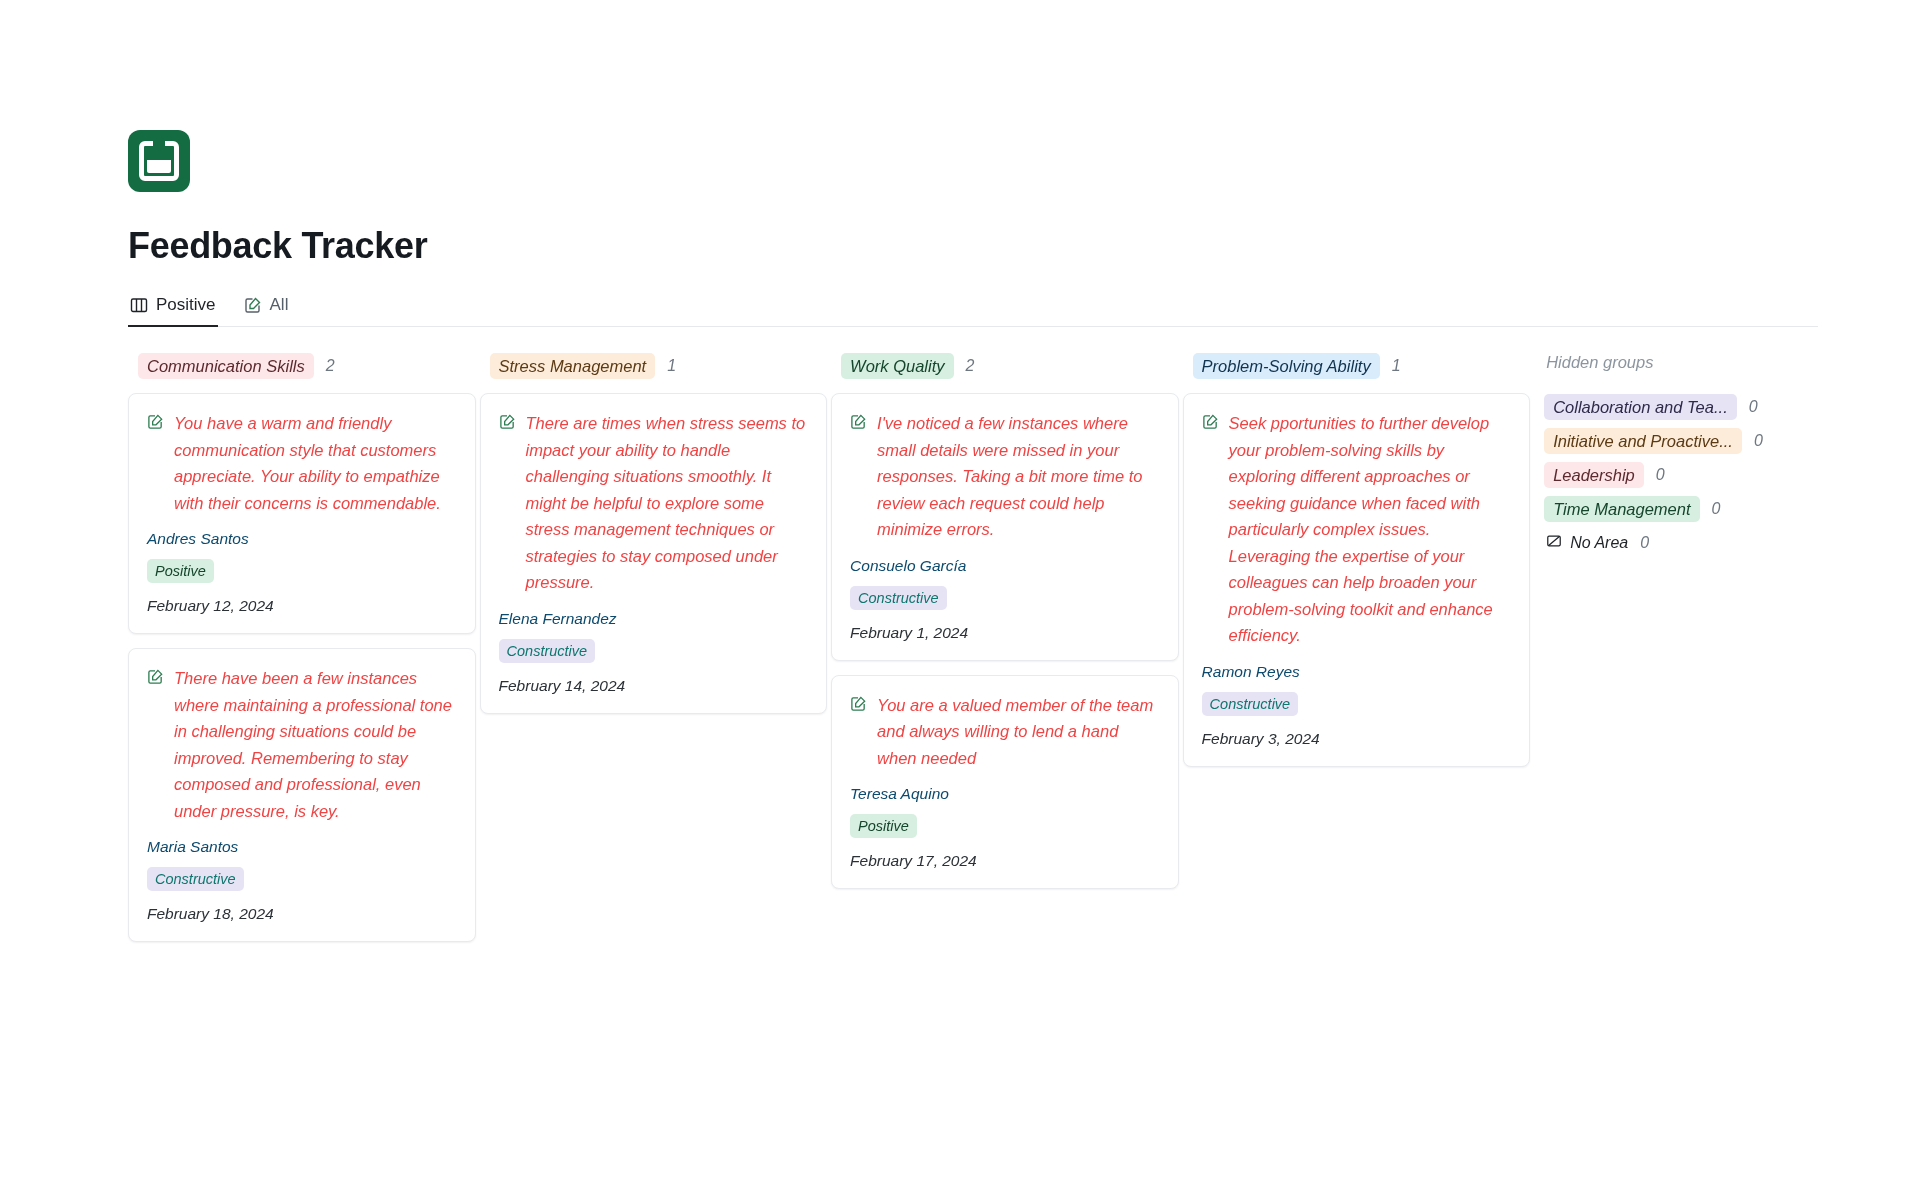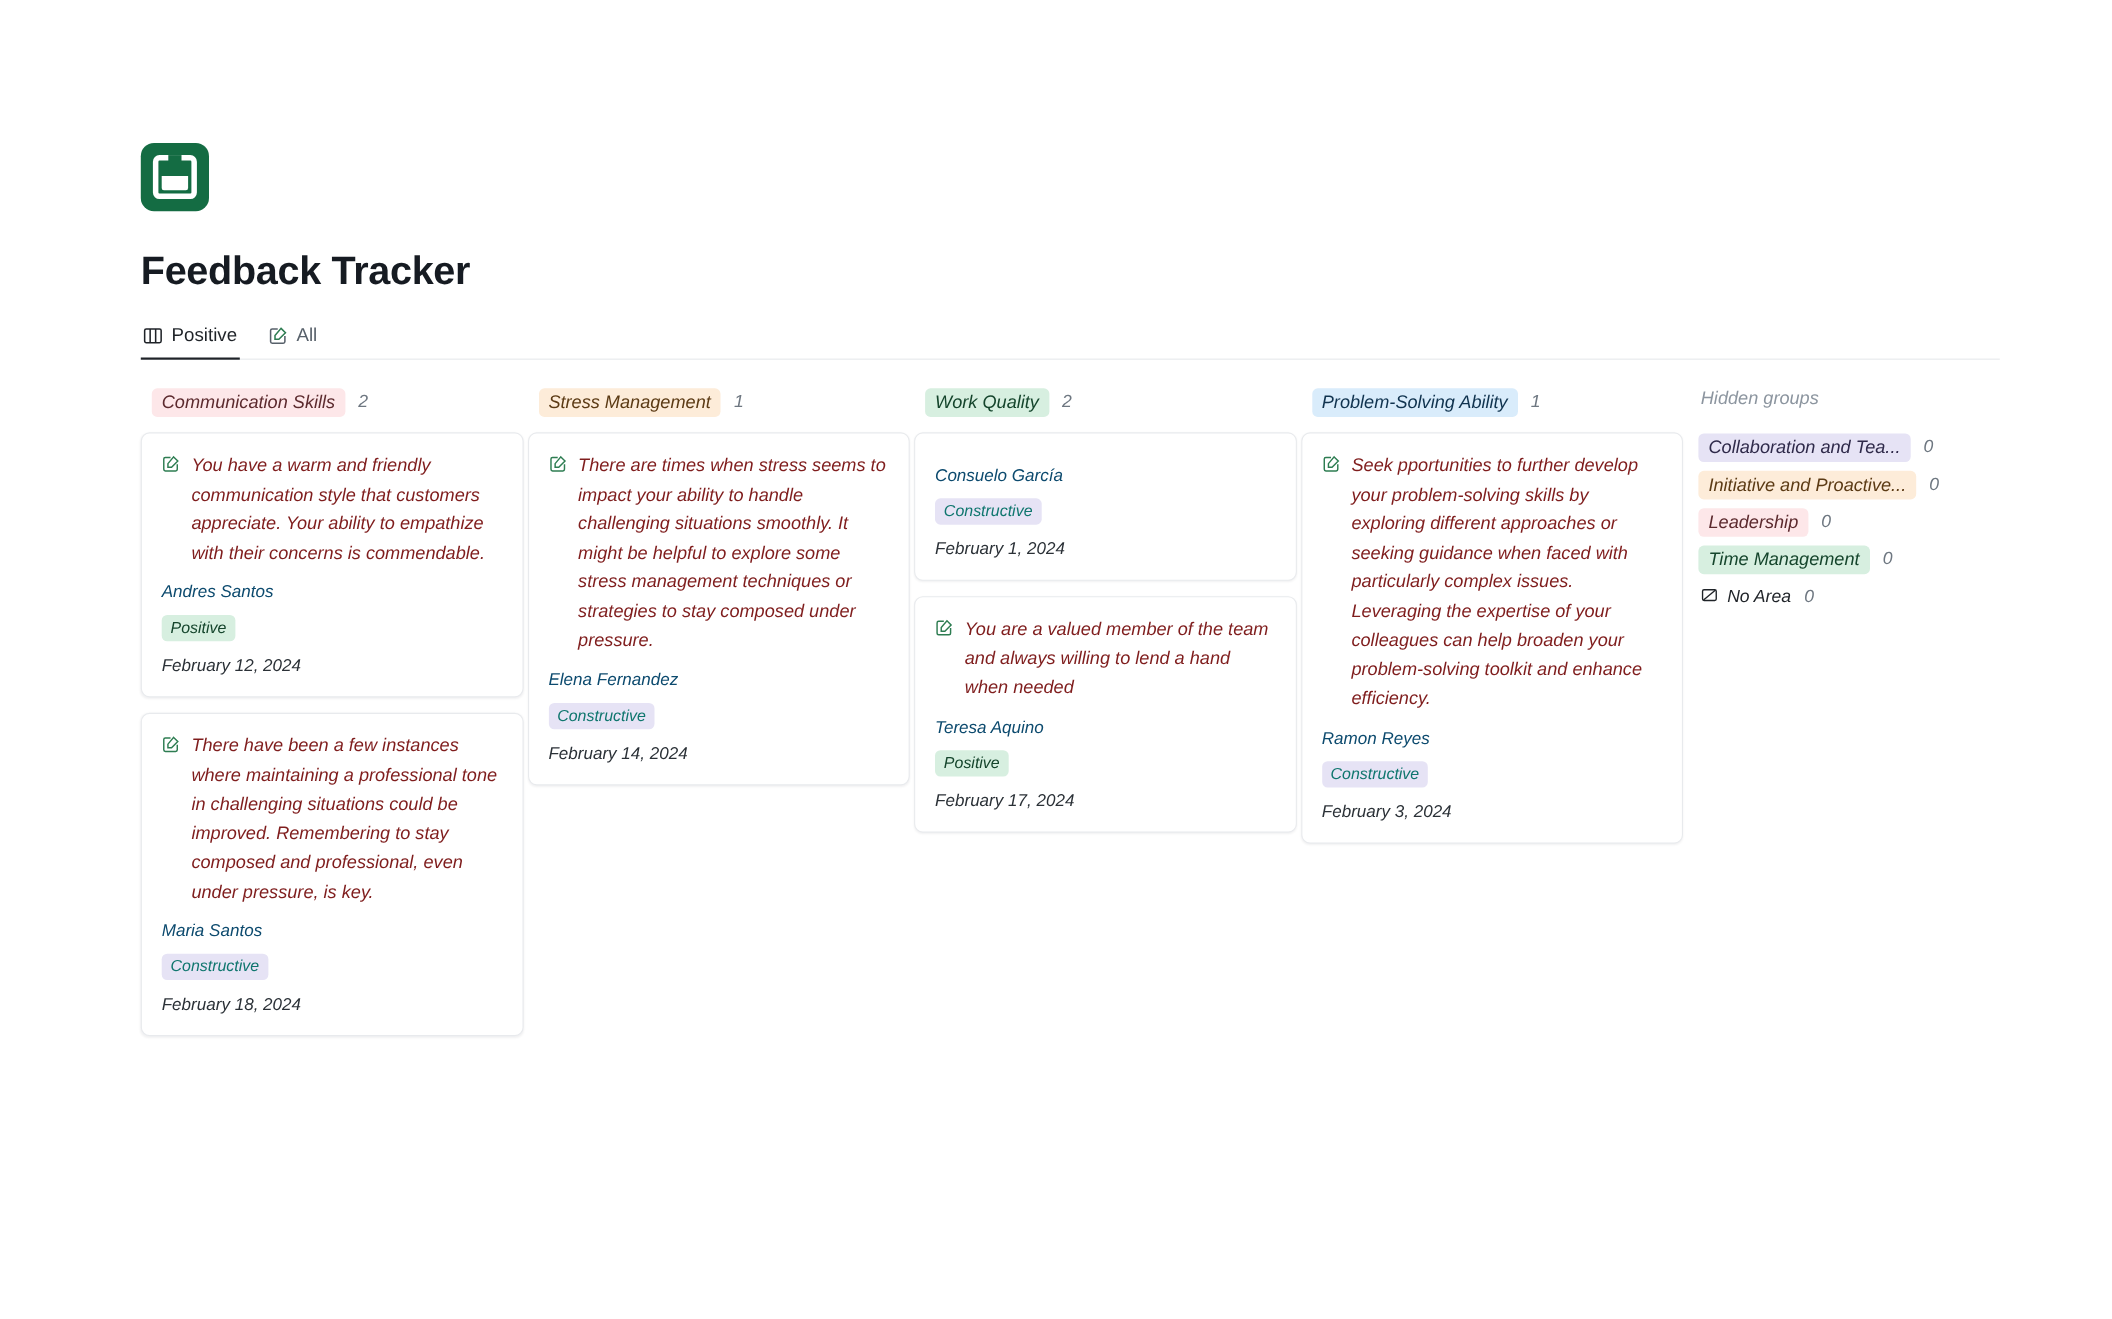--- a/index.html
+++ b/index.html
@@ -145,21 +145,21 @@
     margin-bottom: 14px;
   }
   .card-top {
     display: flex;
     gap: 10px;
     align-items: flex-start;
   }
   .card-text {
     font-size: 16.5px;
     line-height: 26.5px;
-    color: #7f1d1d;
+    color: #ef4444;
   }
   .card-person {
     font-size: 15.5px;
     color: #0c4a6e;
     margin-top: 14px;
   }
   .card-tagrow { margin-top: 11px; }
   .tag {
     display: inline-block;
     font-size: 14.5px;
@@ -322,20 +322,29 @@
         </div>
       </div>
 
       <div class="column">
         <div class="col-header">
           <span class="chip" style="background:#d7efe0;color:#15452c;">Work Quality</span>
           <span class="count">2</span>
         </div>
 
         <div class="card">
+          <div class="card-top">
+            <span class="pencil">
+              <svg width="17" height="17" viewBox="0 0 18 18" fill="none" stroke="#2e7d52" stroke-width="1.4">
+                <path d="M15 9.5v5a1.5 1.5 0 0 1-1.5 1.5h-10A1.5 1.5 0 0 1 2 14.5v-10A1.5 1.5 0 0 1 3.5 3h5"></path>
+                <path d="M11.5 2.5l4 4-6 6H6v-3.5z"></path>
+              </svg>
+            </span>
+            <div class="card-text">I've noticed a few instances where small details were missed in your responses. Taking a bit more time to review each request could help minimize errors.</div>
+          </div>
           <div class="card-person">Consuelo García</div>
           <div class="card-tagrow">
             <span class="tag constructive">Constructive</span>
           </div>
           <div class="card-date">February 1, 2024</div>
         </div>
 
         <div class="card">
           <div class="card-top">
             <span class="pencil">

